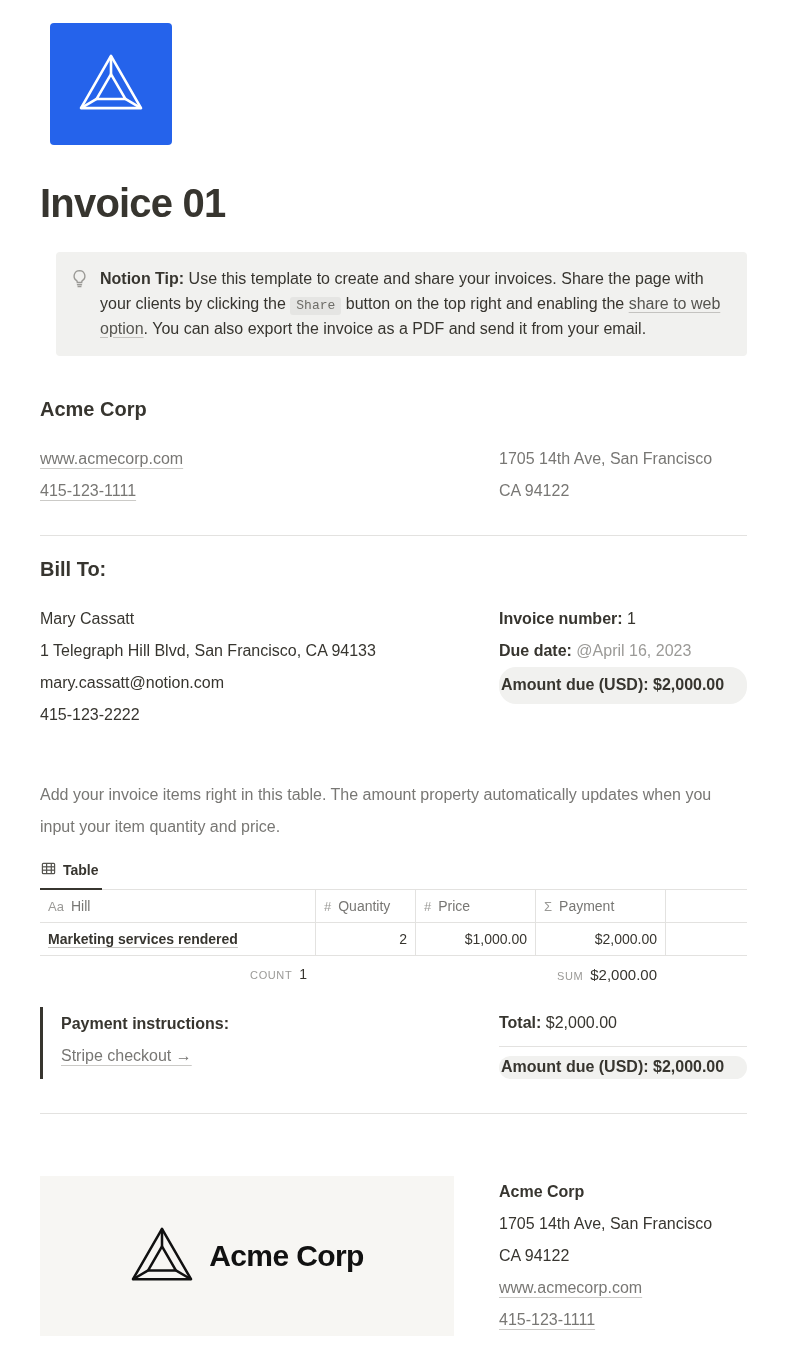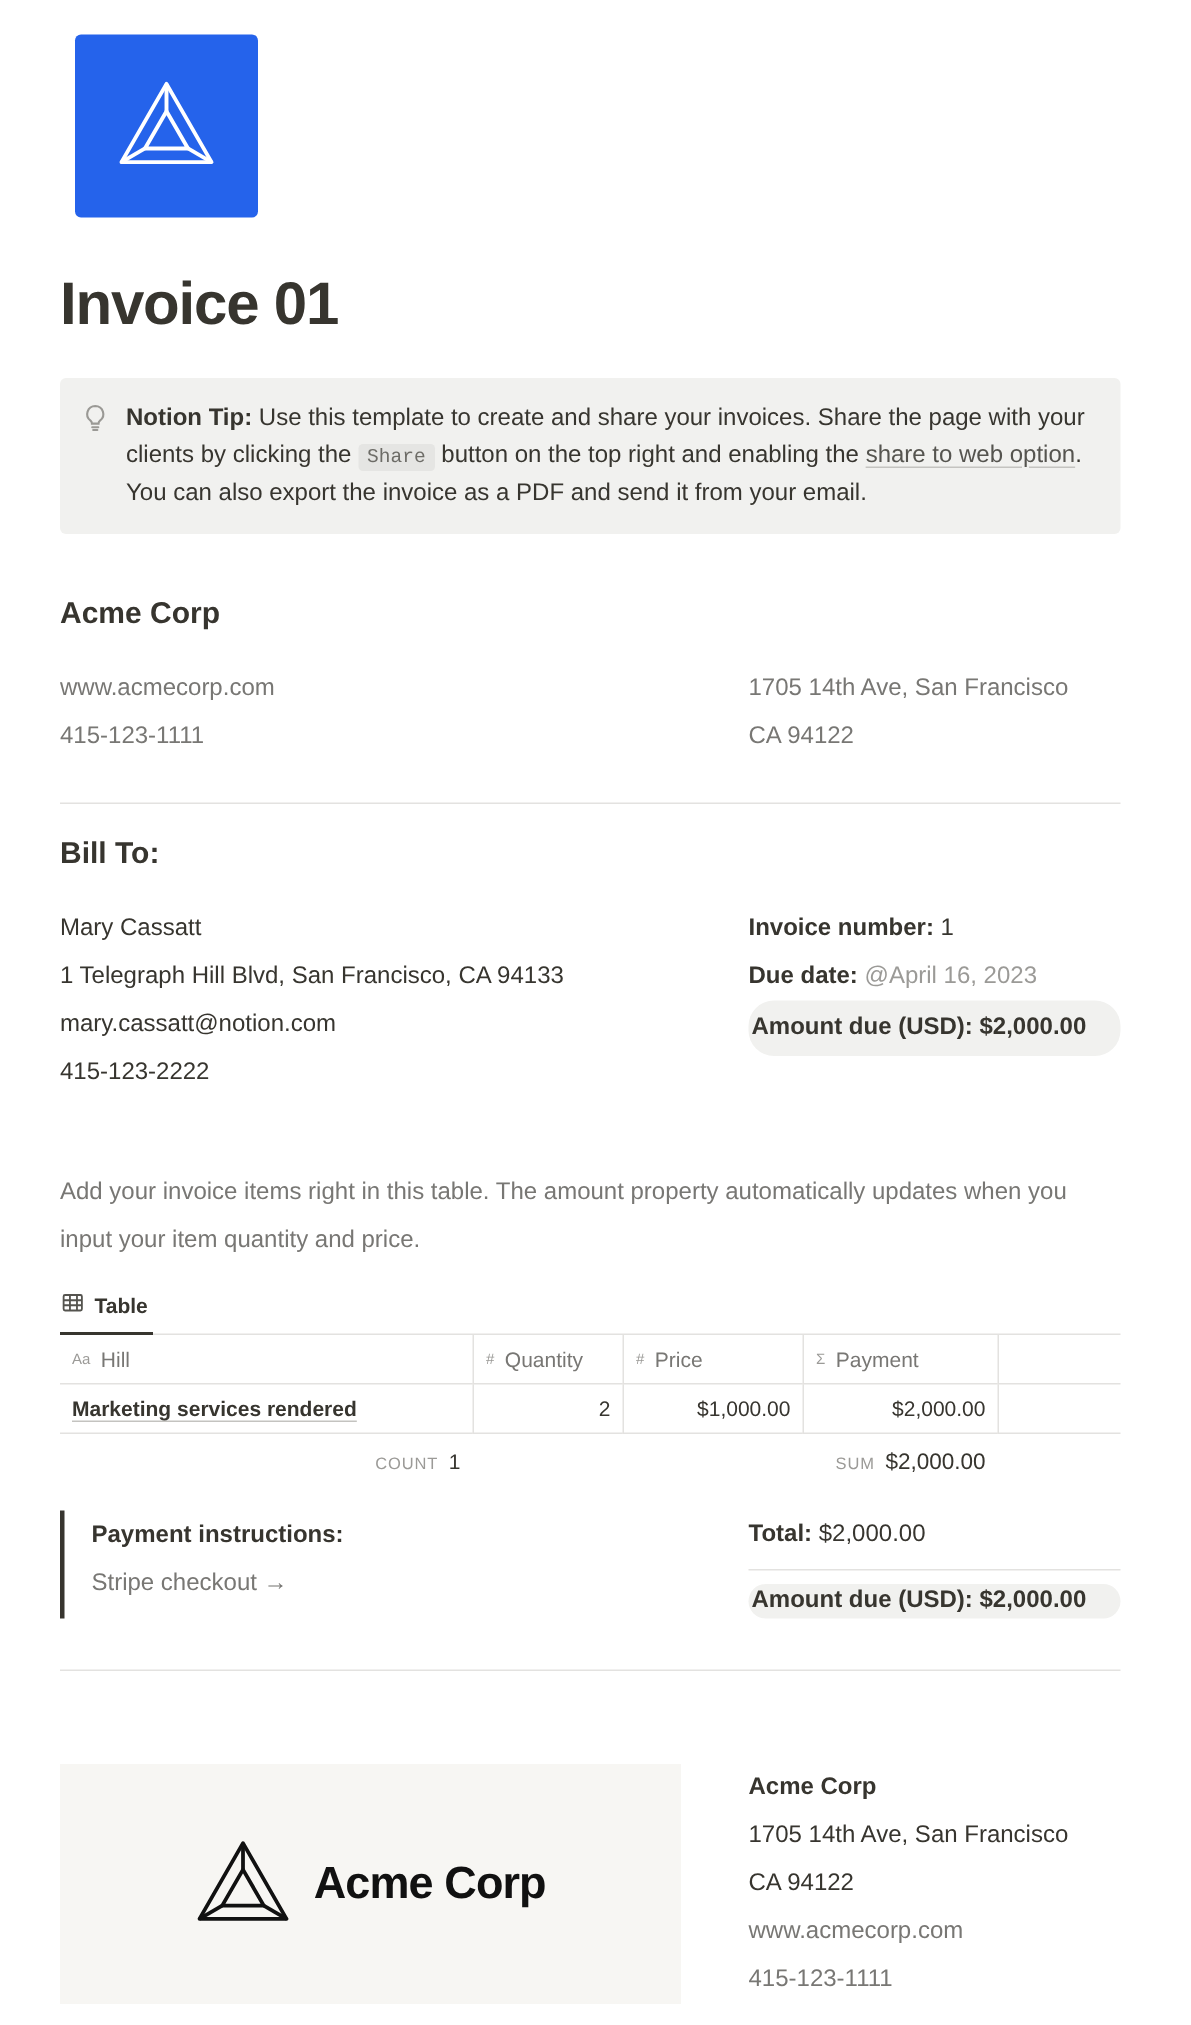--- a/index.html
+++ b/index.html
@@ -19,35 +19,35 @@
   }
 
   h1.page-title {
     font-size:40px; font-weight:800; letter-spacing:-0.8px;
     margin:36px 0 0 0; color:var(--text,#37352F);
   }
 
   
   .callout {
     margin-top:26px; background:var(--callout-bg,#F1F1EF); border-radius:4px;
-    padding:15px 16px 15px 13px; display:flex; gap:10px; line-height:1.55;
+    padding:15px 16px 15px 13px; display:flex; gap:10px; line-height:1.55;margin-left:16px;
   }
   .callout .bulb { flex:0 0 auto; margin-top:1px; }
   .callout b { font-weight:700; }
   .chip {
     font-family:"Liberation Mono","DejaVu Sans Mono",monospace;
     font-size:13px; background:#E5E5E3; color:#6d6c67;
     border-radius:3px; padding:1px 6px 2px; white-space:nowrap;
   }
   .dlink {
     color:#55544f; text-decoration:underline;
     text-decoration-color:#C4C3C0; text-underline-offset:3px; cursor:pointer;
   }
   .ulink {
-    color:var(--gray-text,#787774); 
+    color:var(--gray-text,#787774); text-decoration:underline;
     text-decoration-color:#CBCAC7; text-underline-offset:4px; cursor:pointer;margin-top:20px;
   }
 
   h3 { font-size:20px; font-weight:700; margin:0; }
   .gap40 { margin-top:42px; } .gap24 { margin-top:22px; }
   .two-col { display:grid; grid-template-columns:1fr 248px; }
   .lh2 { line-height:2; }
   .gray { color:var(--gray-text,#787774); }
   hr { border:none; border-top:1px solid var(--border,#E3E2E0); margin:0; }
   .hr1 { margin-top:28px; } .hr2 { margin-top:34px; }
@@ -67,21 +67,21 @@
   .tab {
     display:flex; align-items:center; gap:7px; font-size:14px; font-weight:700;
     padding:0 3px 9px 1px; border-bottom:2.5px solid #37352F; margin-bottom:-1px; cursor:pointer;text-align:right;
   }
 
   
   .inv-table, .calc-row { display:grid; grid-template-columns:275px 100px 120px 130px 1fr; }
   .cell { padding:8px 8px; font-size:14px; }
   .th { color:var(--gray-text,#787774); display:flex; align-items:center; gap:7px;
         border-bottom:1px solid var(--border,#E3E2E0); cursor:pointer; }
-  .ticon { color:#9b9a97; font-size:10px; flex:0 0 auto; }
+  .ticon { color:#9b9a97; font-size:13px; flex:0 0 auto; }
   .td { border-bottom:1px solid var(--border,#E3E2E0); }
   .bl { border-left:1px solid var(--border,#E3E2E0); }
   .num { text-align:right; }
   .item-name {
     font-weight:600; text-decoration:underline;
     text-decoration-color:#C4C3C0; text-underline-offset:3px; cursor:pointer;
   }
   .calc-row { margin-top:2px; }
   .calc-cell { padding:8px; text-align:right; font-size:14px; cursor:pointer; }
   .calc-label { font-size:11px; color:#9b9a97; letter-spacing:0.6px; margin-right:7px; }

